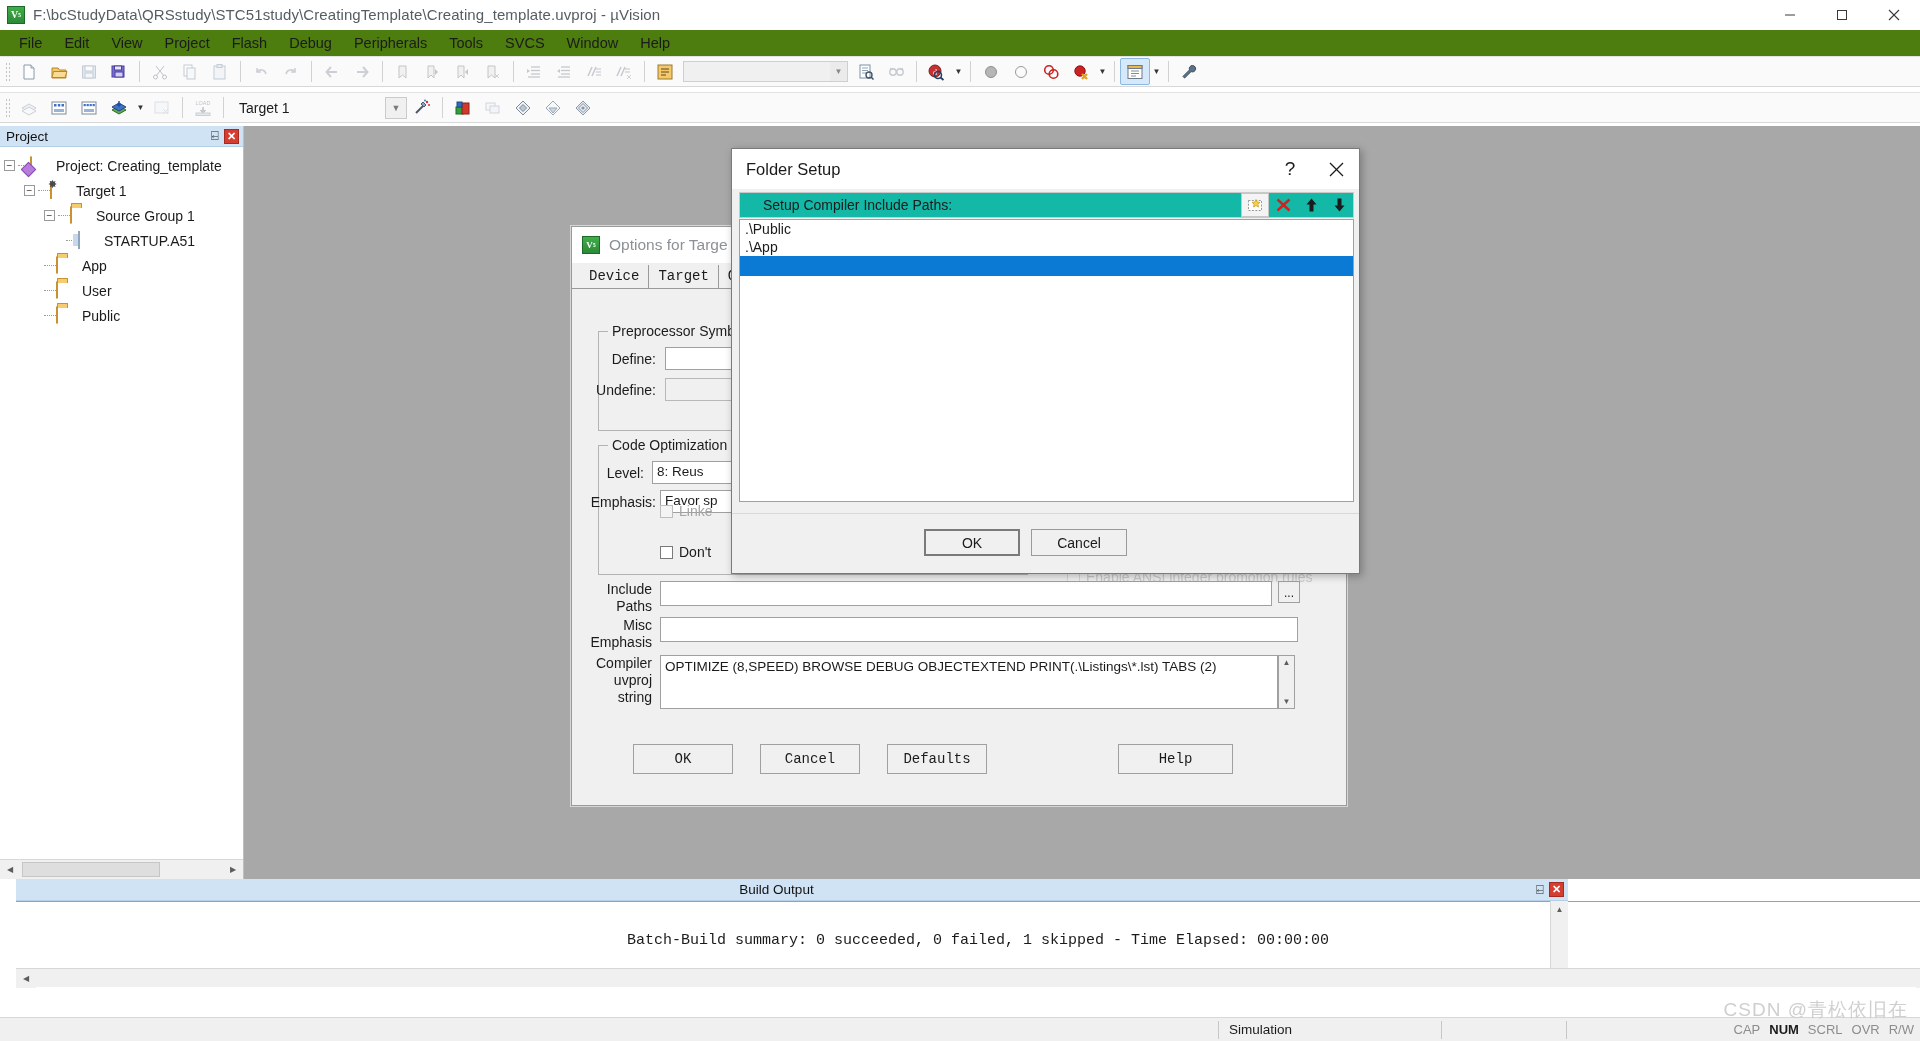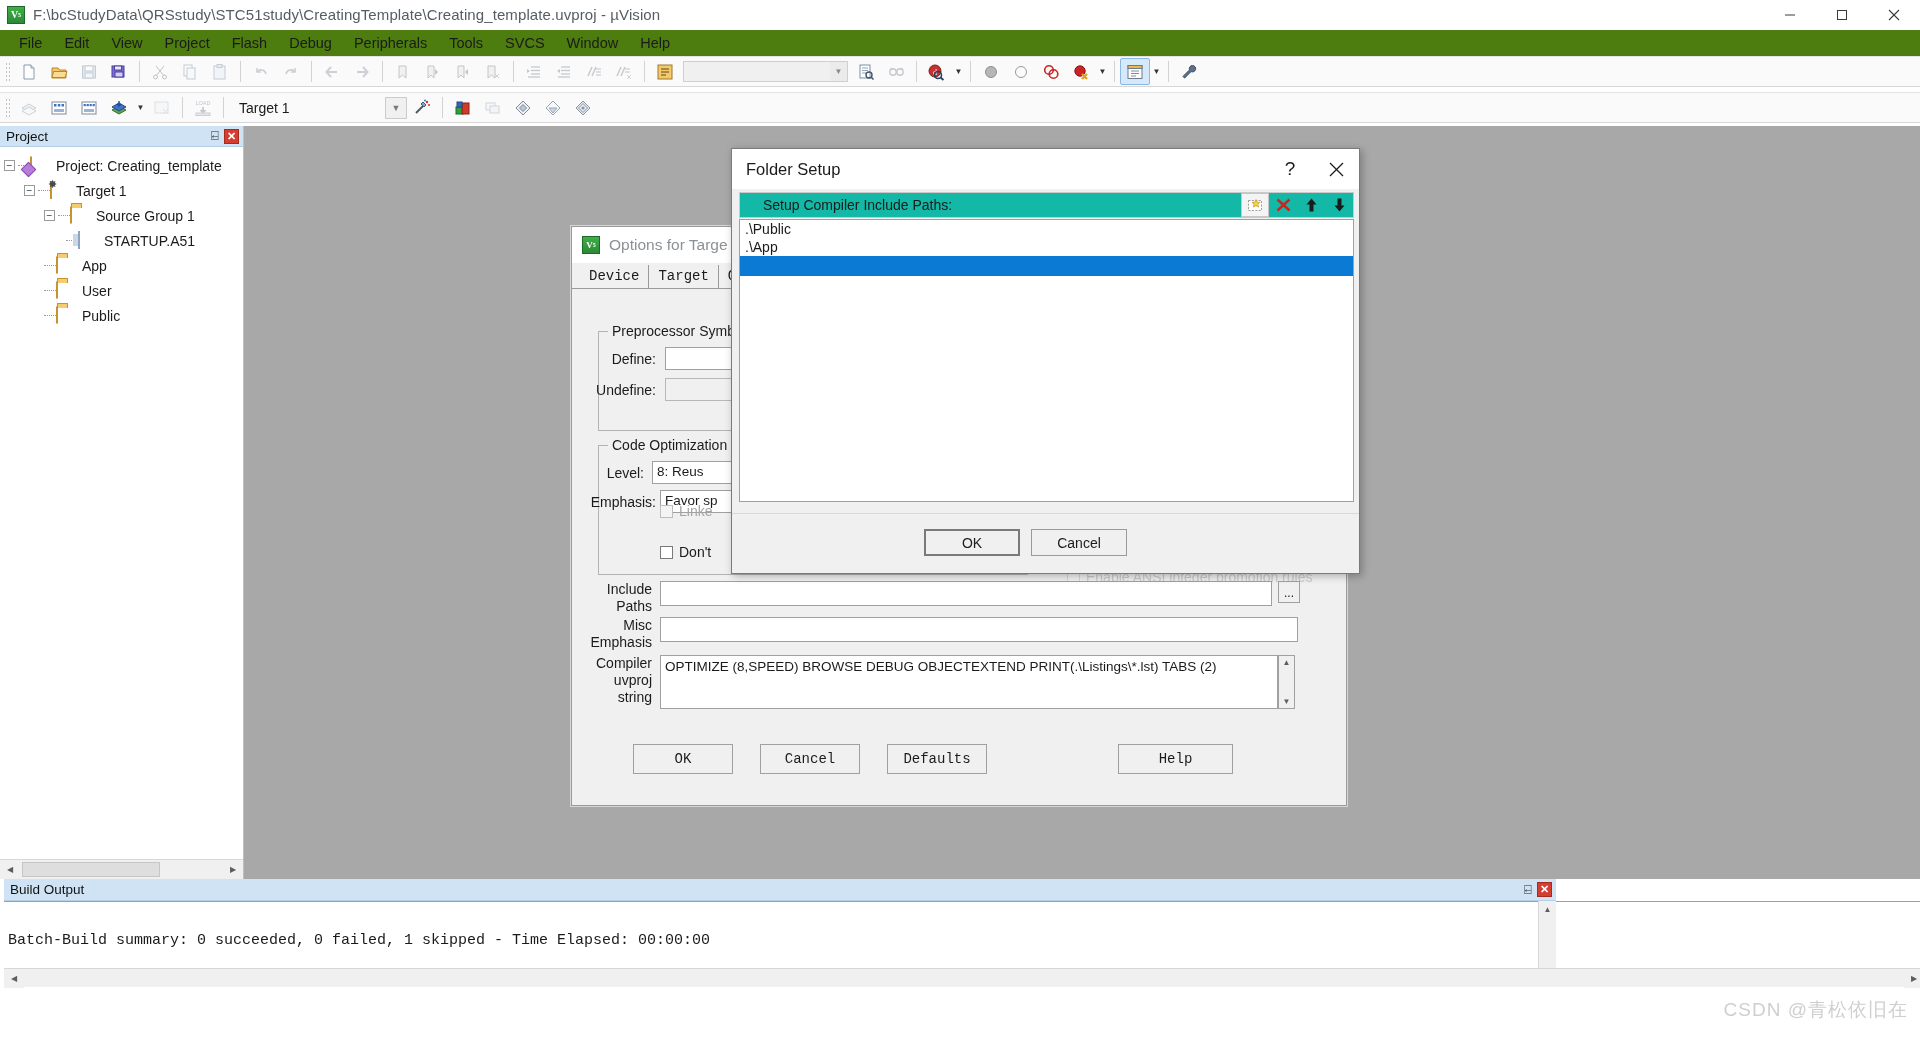--- a/index.html
+++ b/index.html
@@ -195,22 +195,23 @@
   }
 
   
   .mdi {
     position: absolute; left: 244px; top: 126px; width: 1676px; height: 753px;
     background: #a8a8a8;
   }
 
   
   .build-output {
-    position: absolute; left: 4px; top: 879px; width: 1552px; height: 132px;
+    position: absolute; left: 16px; top: 879px; width: 1552px; height: 132px;
     background: #ffffff;
+    text-align: center;
   }
   .bo-caption {
     height: 22px; background: #cfe3f5; display: flex; align-items: center;
     font-size: 13.5px; color: #111; padding-left: 6px;
     border-bottom: 1px solid #b5cfe6;
   }
   .bo-caption .cap-title { flex: 1; }
   .bo-body {
     position: absolute; left: 0; top: 22px; width: 1920px; height: 86px;
     background: #ffffff; border-top: 1px solid #a0a0a0;
@@ -975,16 +976,32 @@
       <div class="vs-arrow">▲</div>
       <div class="vs-arrow bottom">▼</div>
     </div>
     <div class="bo-hscroll">
       <div class="hs-arrow">◀</div>
       <div class="bo-hs-track"></div>
       <div class="hs-arrow">▶</div>
     </div>
   </div>
 
+  <div class="statusbar">
+    <div class="sb-cell" style="width:1218px;"></div>
+    <div class="sb-sep"></div>
+    <div class="sb-cell" style="width:222px;">Simulation</div>
+    <div class="sb-sep"></div>
+    <div class="sb-cell" style="width:124px;"></div>
+    <div class="sb-sep"></div>
+    <div class="sb-cell" style="width:120px;"></div>
+    <div class="sb-flags">
+      <span>CAP</span>
+      <span class="on">NUM</span>
+      <span>SCRL</span>
+      <span>OVR</span>
+      <span>R/W</span>
+    </div>
+  </div>
 
   <div class="watermark">CSDN @青松依旧在</div>
 
 </div>
 
 </body></html>

